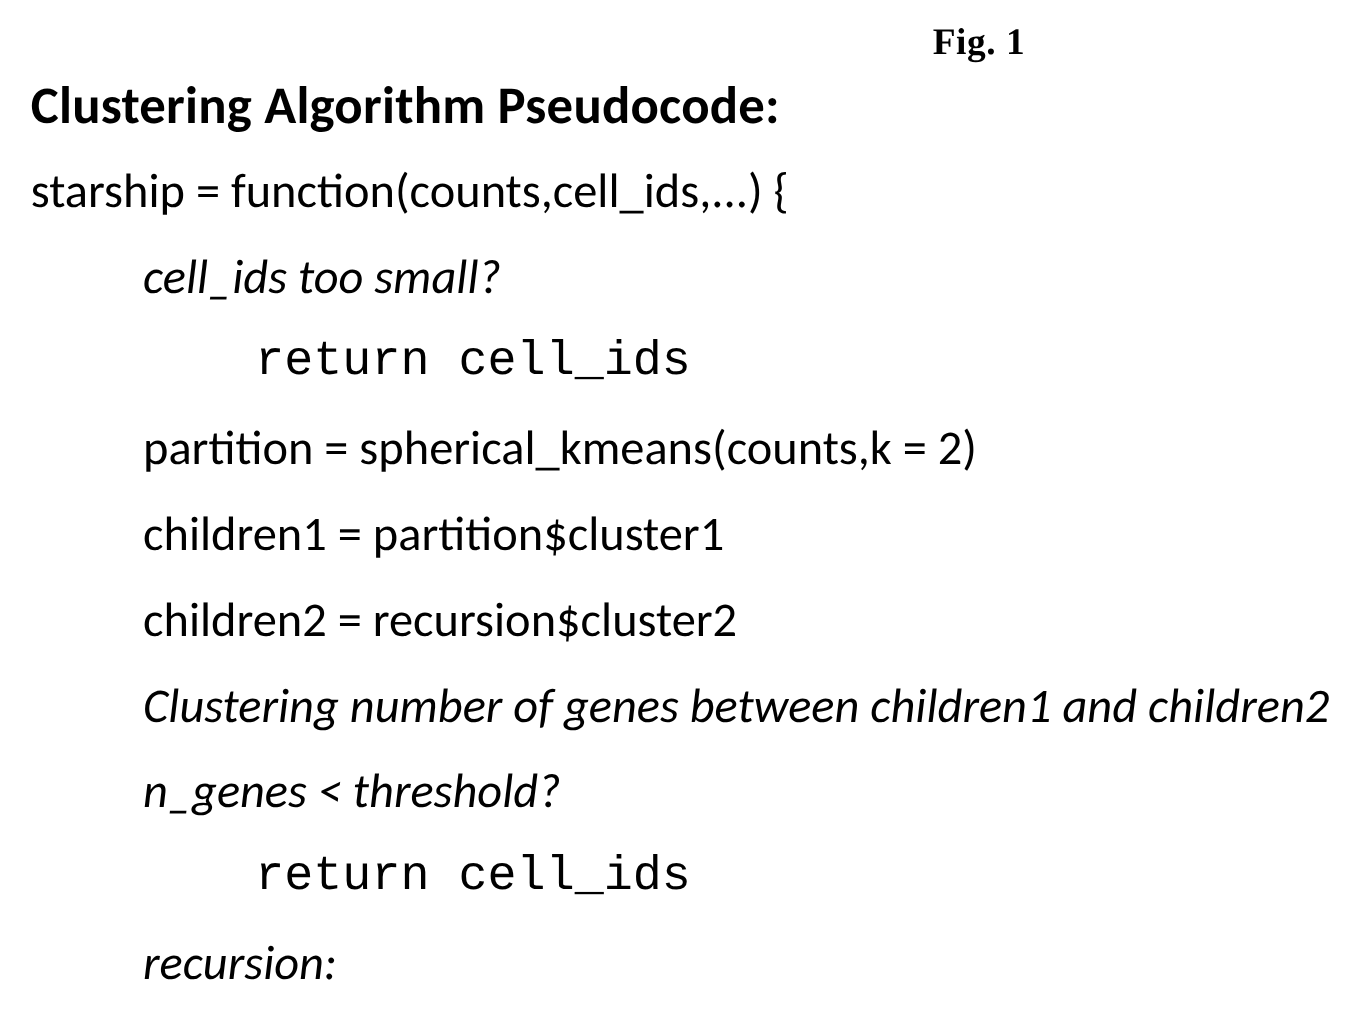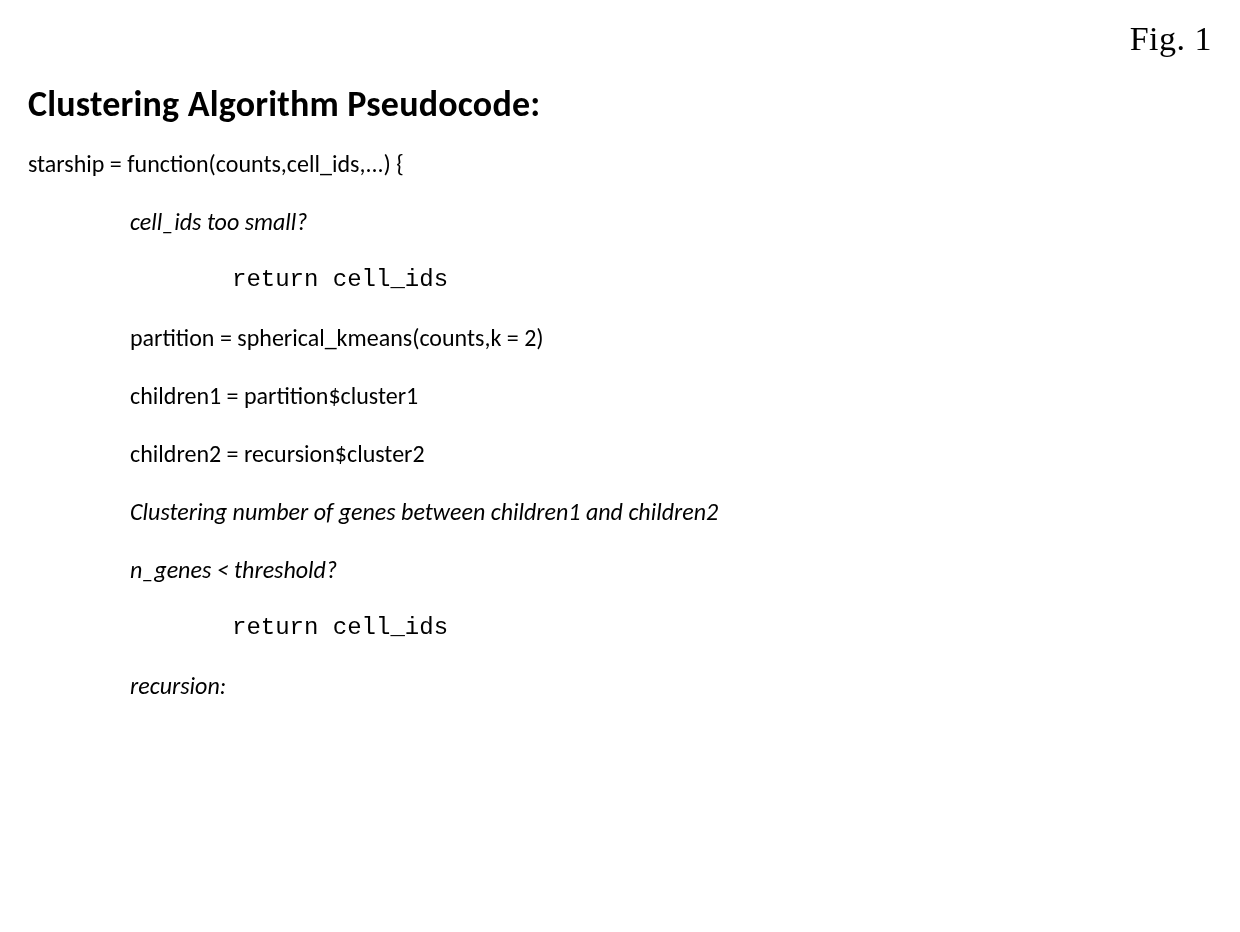--- a/index.html
+++ b/index.html
@@ -11,35 +11,35 @@
       width: 1240px;
       height: 932px;
       background: #ffffff;
       font-family: Calibri, "Segoe UI", Arial, sans-serif;
       color: #000000;
       padding: 20px 28px;
       position: relative;
     }
     .figure-label {
       font-family: "Times New Roman", Times, serif;
-      font-weight: normal;
+      font-weight: bold;
       font-size: 34px;
-      text-align: right;
+      text-align: center;
       margin-left: 540px;
-      margin-bottom: 24px;
+      margin-bottom: 8px;
       letter-spacing: 0.5px;
     }
     .heading {
       font-weight: bold;
-      font-size: 36px;
+      font-size: 48px;
       margin-bottom: 26px;
       letter-spacing: 0.2px;
     }
     .line {
-      font-size: 24px;
+      font-size: 44px;
       line-height: 1.0;
       margin-bottom: 34px;
       white-space: pre;
     }
     .indent1 {
       padding-left: 102px;
     }
     .indent2 {
       padding-left: 204px;
       font-family: Liberation Mono, monospace;

